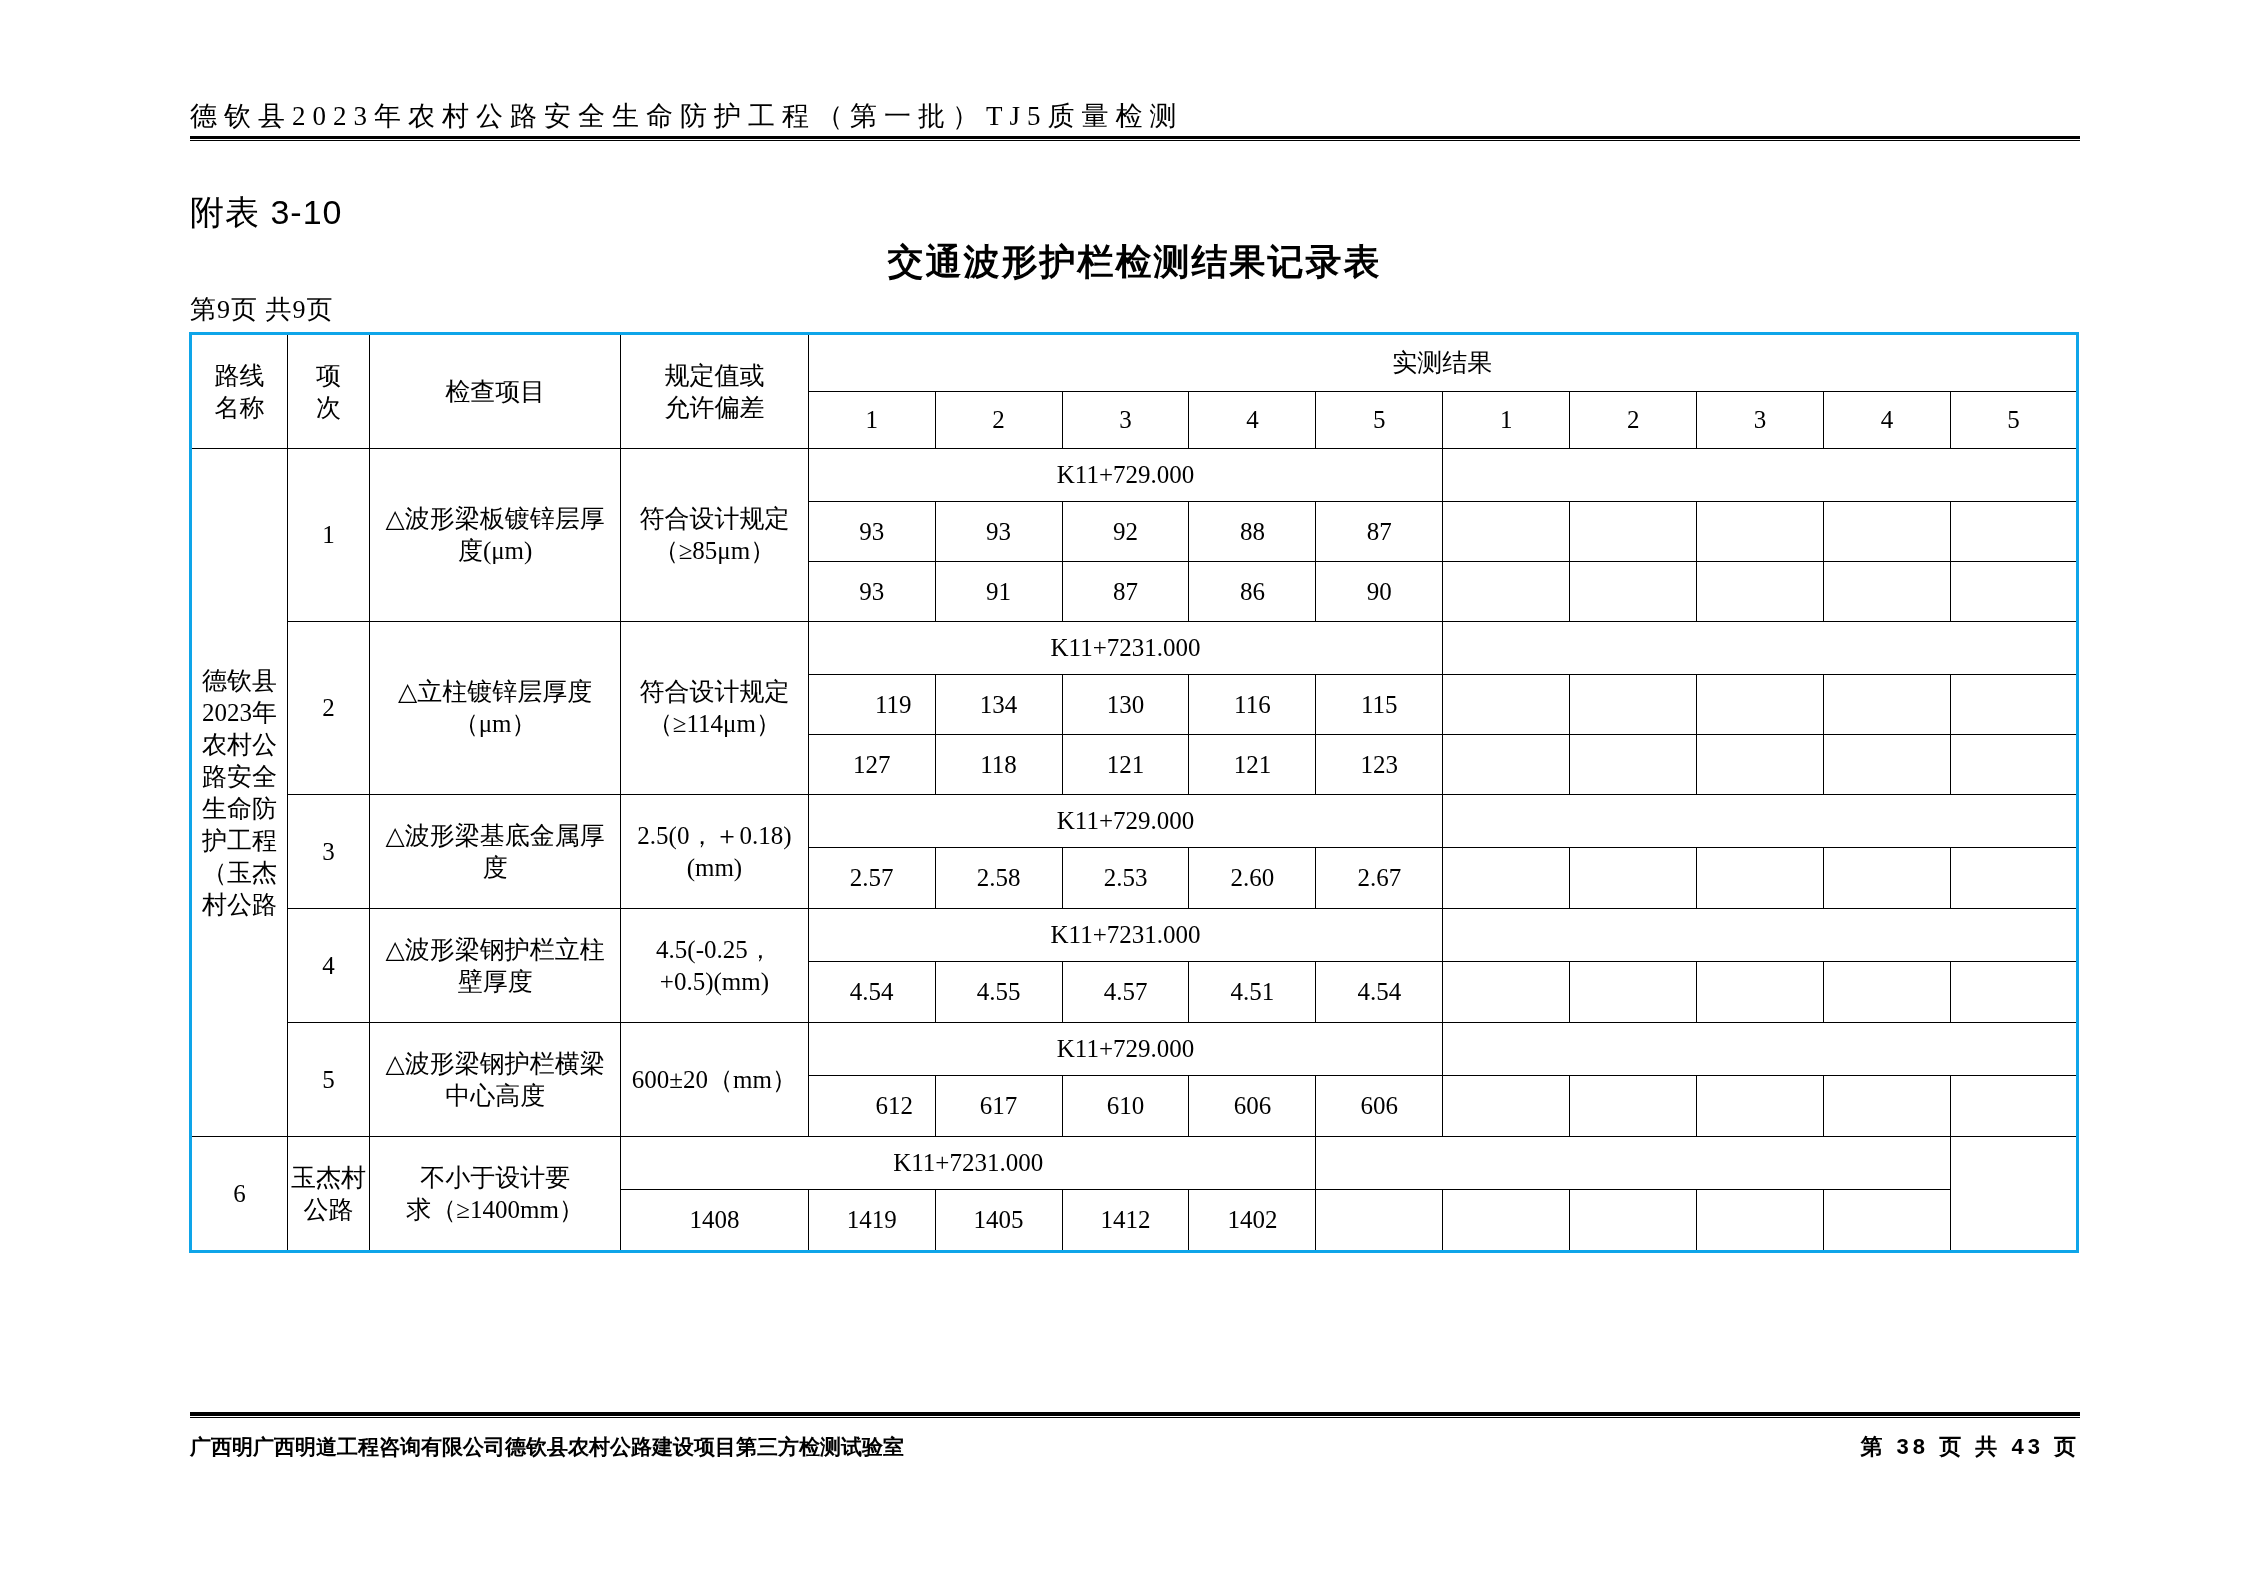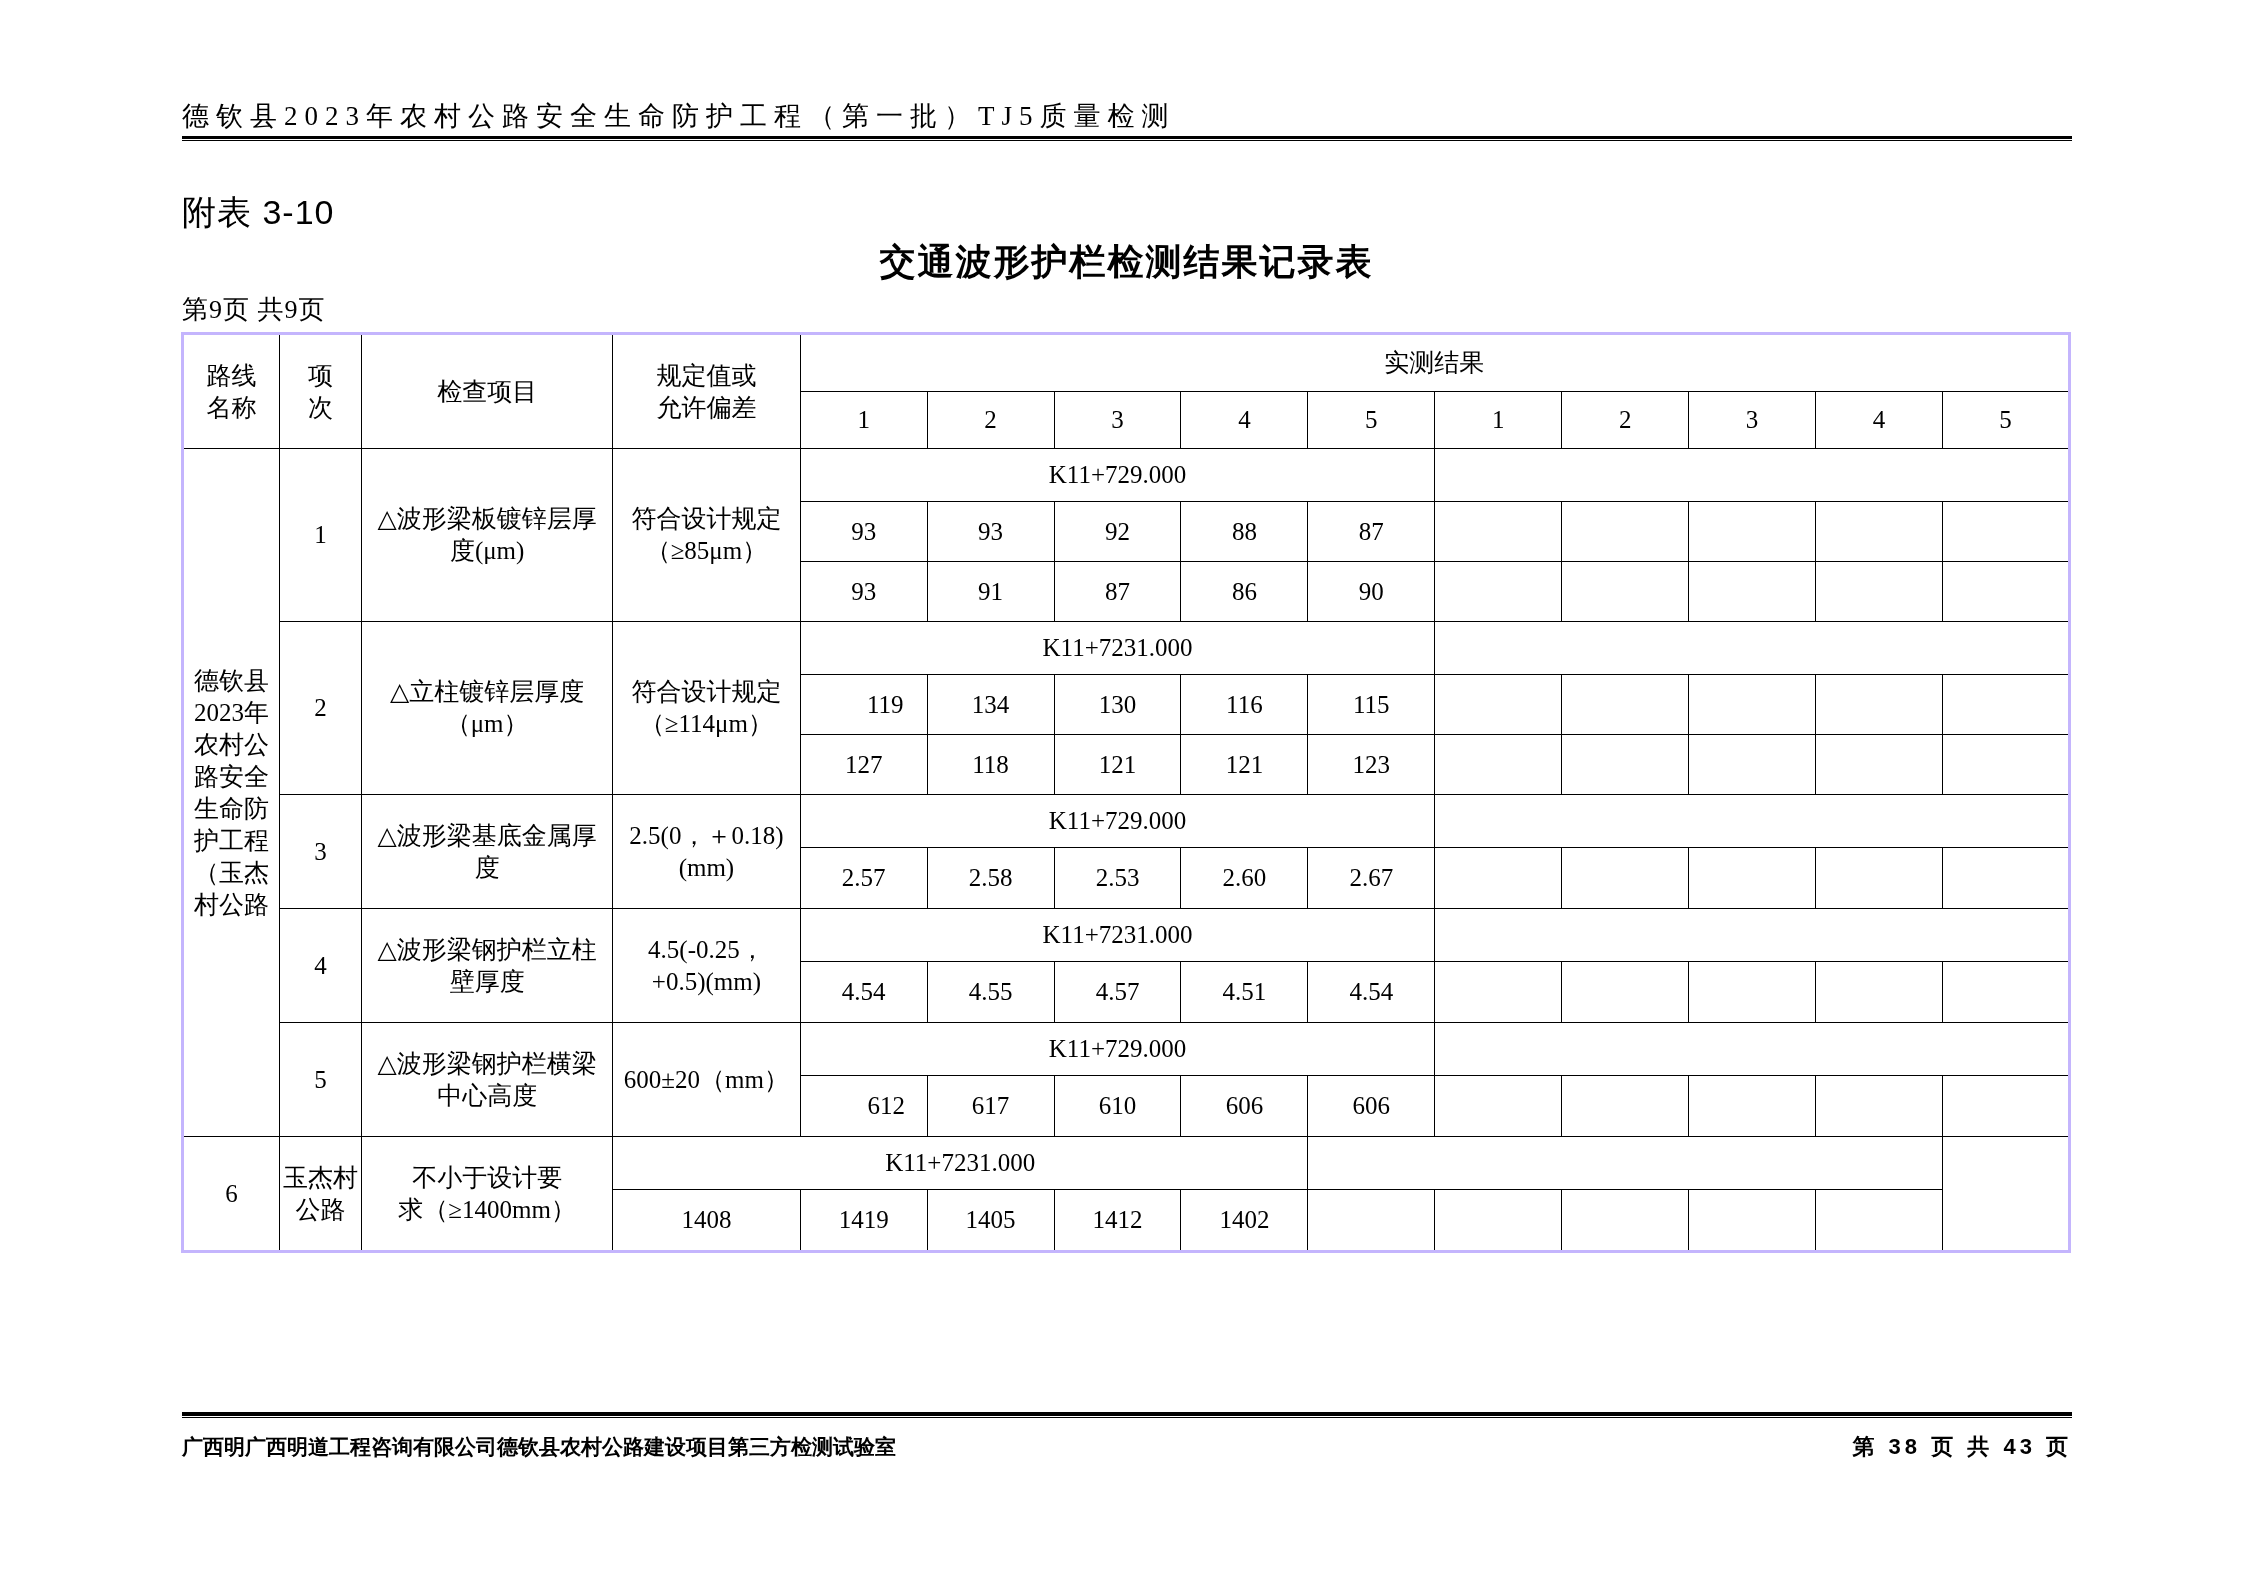--- a/index.html
+++ b/index.html
@@ -10,21 +10,21 @@
   body {
     width: 2245px;
     height: 1587px;
     font-family: "Liberation Serif", "DejaVu Serif", serif;
     color: #000000;
     position: relative;
     overflow: hidden;
   }
   .page {
     position: absolute;
-    left: 4px; top: 0;
+    left: 12px; top: 0;
     width: 1779px;
     height: 1587px;
     box-sizing: border-box;
   }
 
   
   .run-header {
     position: absolute;
     left: 178px;
     top: 98px;
@@ -105,21 +105,21 @@
   table.grid td, table.grid th {
     border: 1px solid #000;
     text-align: center;
     vertical-align: middle;
     font-weight: normal;
     font-size: 25px;
     padding: 2px 3px;
     font-family: "Liberation Serif", "DejaVu Serif", serif;
     line-height: 1.28;
   }
-  table.grid { border: 3px solid #c4b5fd; }
+  table.grid { border: 3px solid #0ea5e9; }
 
   .c-route   { width: 92px; }
   .c-idx     { width: 78px; }
   .c-item    { width: 238px; }
   .c-spec    { width: 178px; }
   .c-m       { width: 120.4px; }
 
   .route-cell {
     font-size: 25px;
     line-height: 1.45;

